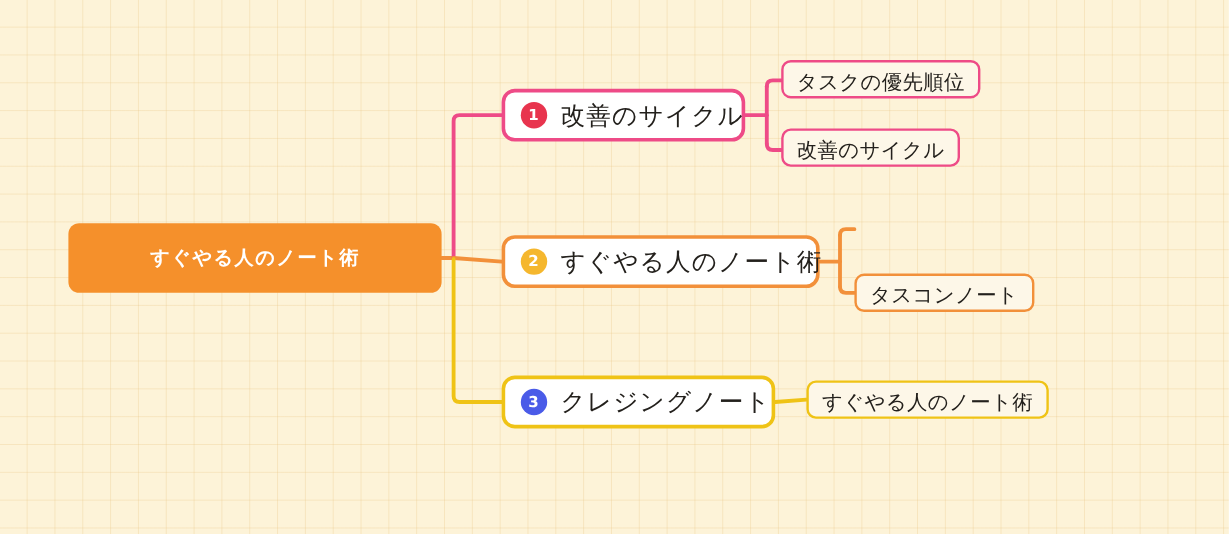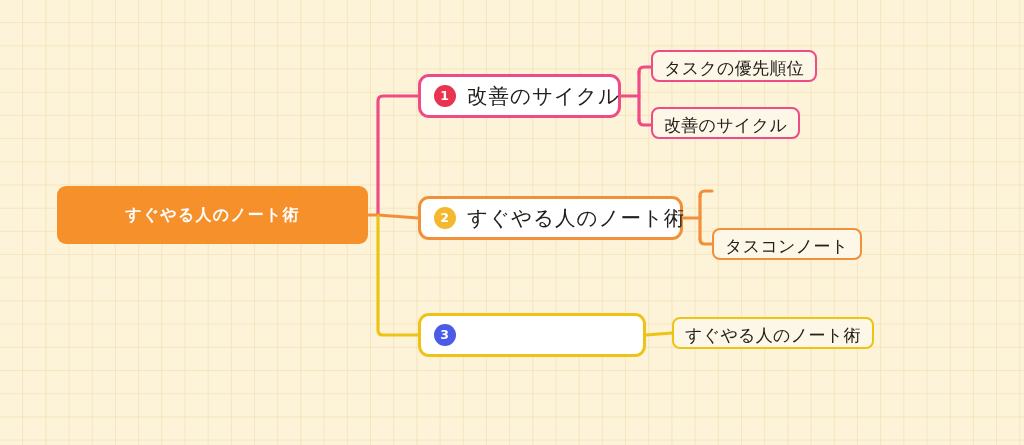--- a/index.html
+++ b/index.html
@@ -148,20 +148,21 @@
     <span class="branch-label">改善のサイクル</span>
   </div>
 
   <div class="node branch branch-2">
     <span class="badge badge-2">2</span>
     <span class="branch-label">すぐやる人のノート術</span>
   </div>
 
   <div class="node branch branch-3">
     <span class="badge badge-3">3</span>
+    <span class="branch-label">クレジングノート</span>
   </div>
 
   <div class="node leaf leaf-a">
     <span>タスクの優先順位</span>
   </div>
   <div class="node leaf leaf-b">
     <span>改善のサイクル</span>
   </div>
   <div class="node leaf leaf-d">
     <span>タスコンノート</span>

